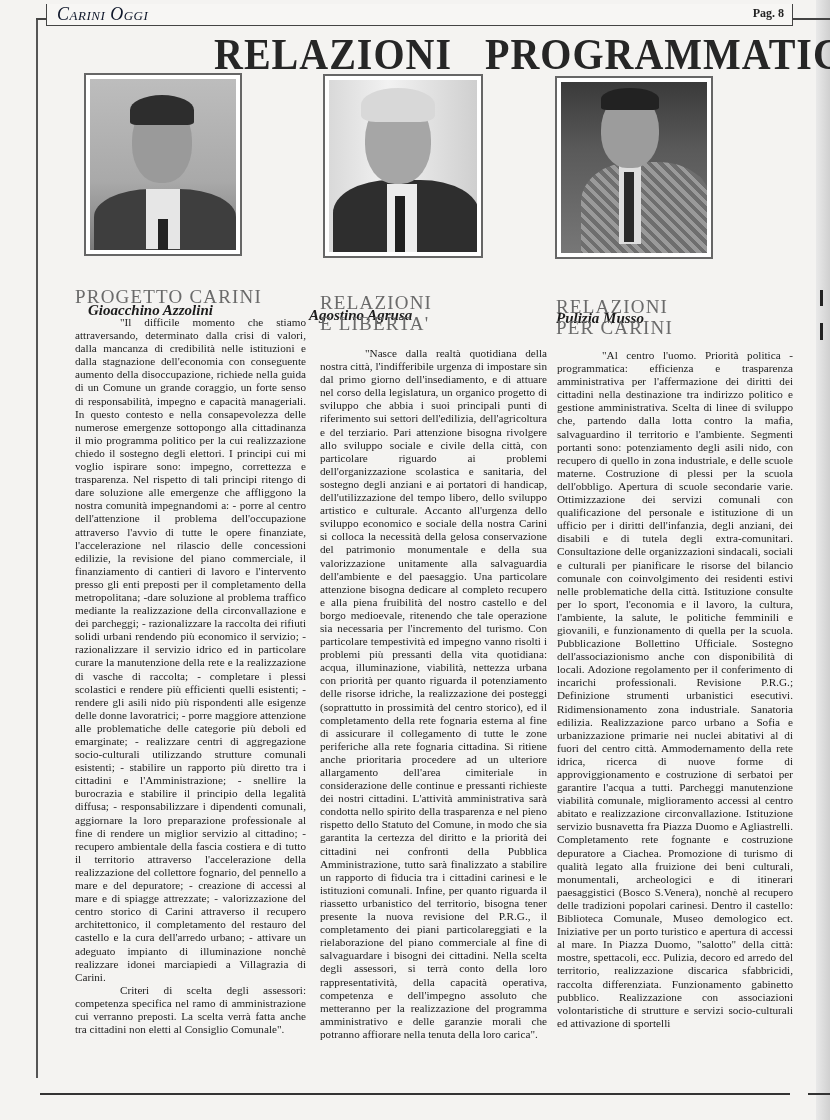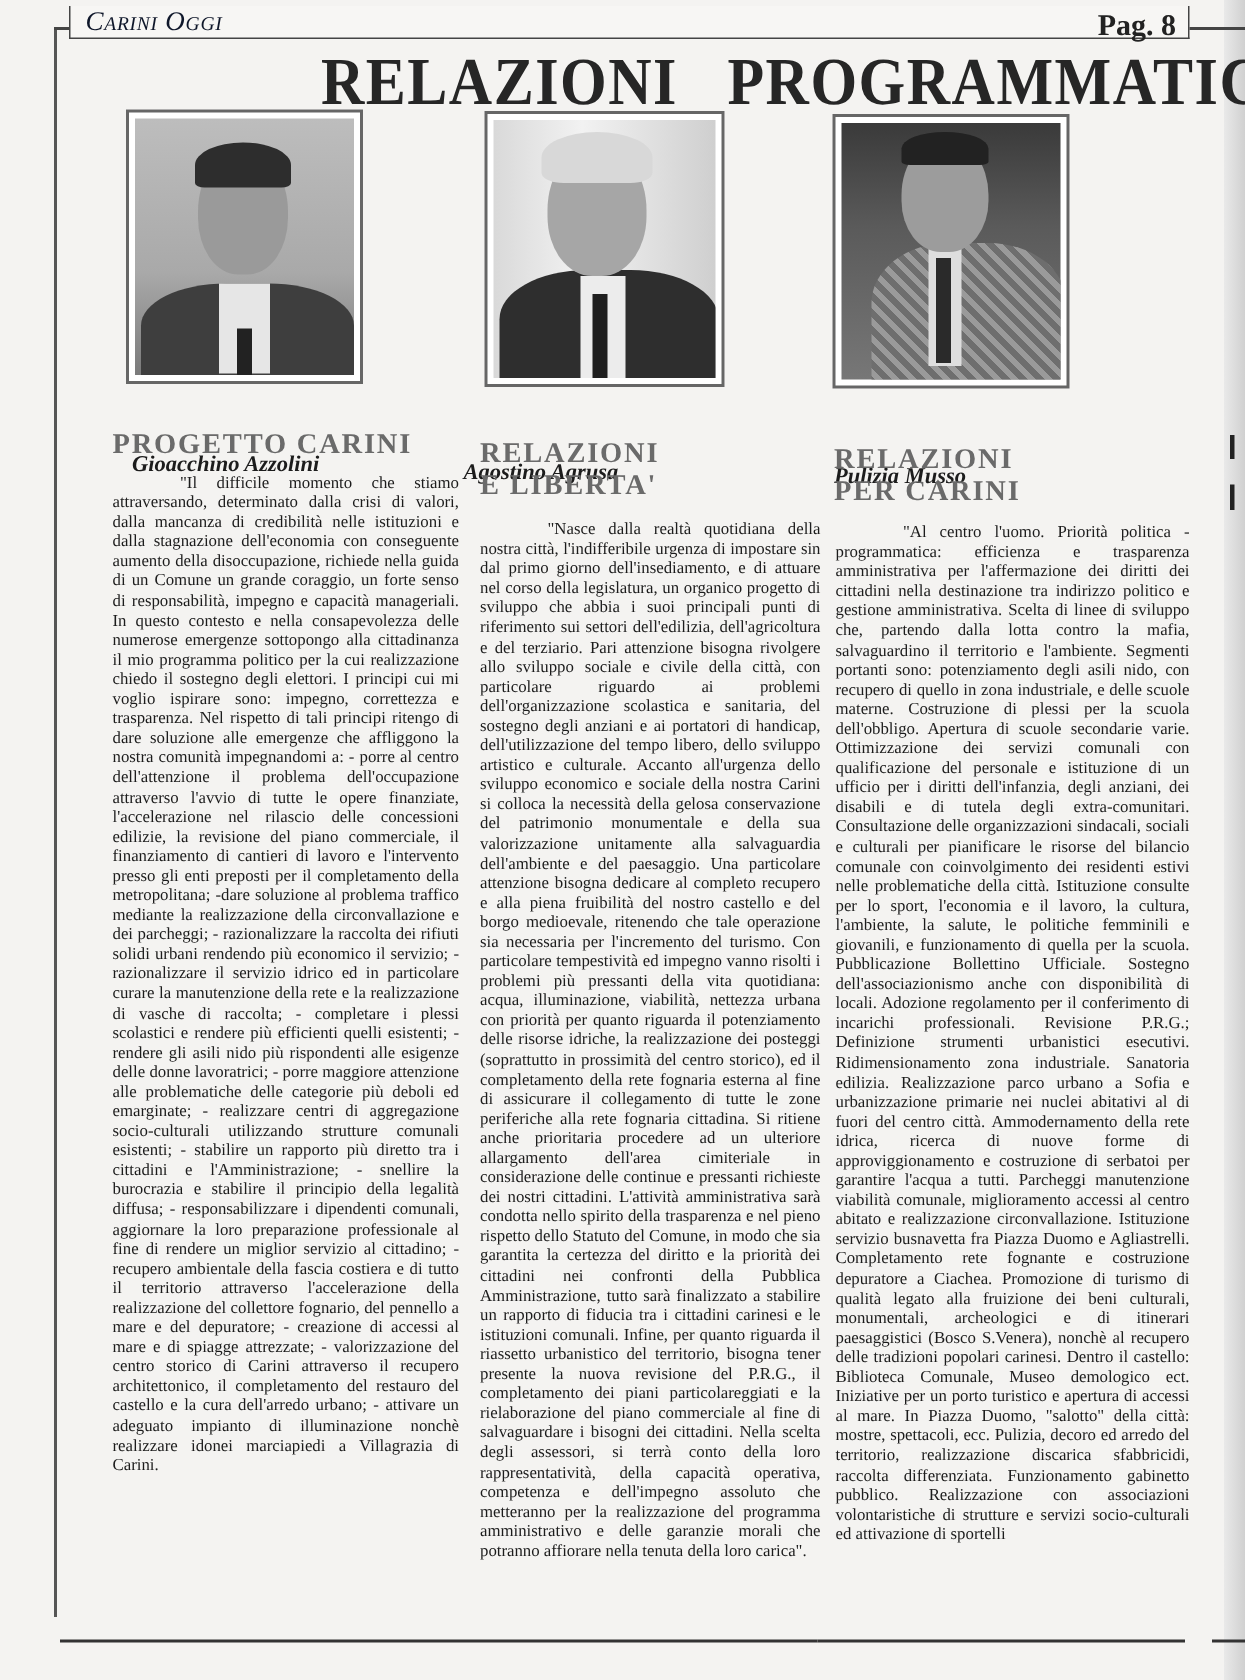--- a/index.html
+++ b/index.html
@@ -11,39 +11,39 @@
   .header-bar {
     position:absolute; left:46px; top:4px; width:745px; height:21px;
     border:1.5px solid #444; border-top:none; background:#f7f6f4;
   }
   .header-line-right { position:absolute; left:792px; top:18px; width:38px; height:1.5px; background:#444; }
   .header-line-left { position:absolute; left:36px; top:18px; width:10px; height:1.5px; background:#444; }
   .masthead {
     position:absolute; left:10px; top:0px; font-style:italic; font-size:18px; letter-spacing:0.5px;
     font-variant:small-caps; color:#0f172a;
   }
-  .page-num { position:absolute; right:8px; top:2px; font-weight:bold; font-size:20px; color:#222; }
+  .page-num { position:absolute; right:8px; top:2px; font-weight:bold; font-size:12px; color:#222; }
   .main-title {
     position:absolute; left:214px; top:28px; white-space:nowrap;
     font-size:40px; font-weight:bold; letter-spacing:1px; color:#262626;
     transform:scaleY(1.12); transform-origin:top left; word-spacing:22px;
   }
   .photo {
     position:absolute; border:2px solid #666; background:#fff; padding:4px; box-sizing:border-box;
   }
   .photo-inner { width:100%; height:100%; position:relative; overflow:hidden; }
   .p1 .photo-inner { background:linear-gradient(180deg,#bdbdbd 0%,#a9a9a9 60%,#7a7a7a 100%); }
   .p2 .photo-inner { background:linear-gradient(90deg,#d9d9d9 0%,#f2f2f2 40%,#cfcfcf 100%); }
   .p3 .photo-inner { background:linear-gradient(180deg,#3a3a3a 0%,#5a5a5a 40%,#777 100%); }
   .head { position:absolute; border-radius:50% 50% 45% 45%; }
   .body-shape { position:absolute; border-radius:40% 40% 0 0; }
   .tie { position:absolute; width:10px; }
   .author { position:absolute; font-style:italic; font-weight:bold; font-size:15px; color:#1c1c1c; white-space:nowrap;margin-top:39px; }
   .party {
-    position:absolute; font-weight:bold; font-size:19px; color:#6a6a6a; letter-spacing:1.2px; line-height:21px;
+    position:absolute; font-weight:normal; font-size:19px; color:#6a6a6a; letter-spacing:1.2px; line-height:21px;
   }
   .col {
     position:absolute; font-size:11.2px; line-height:13.1px; text-align:justify; color:#1c1c1c;
   }
   .col p { margin:0; text-indent:45px; }
   .rule { position:absolute; height:2px; background:#333; }
   .edge-mark { position:absolute; width:3px; background:#222; }
   .right-shadow { position:absolute; right:0; top:0; width:14px; height:1120px; background:linear-gradient(90deg,#e9e9e9,#d0d0d0); }
 </style>
 </head>
@@ -90,20 +90,21 @@
     <div class="head" style="left:40px; top:6px; width:58px; height:22px; background:#222; border-radius:50% 50% 10% 10%;"></div>
   </div>
 </div>
 
 <div class="author" style="left:88px; top:263px;">Gioacchino Azzolini</div>
 <div class="party" style="left:75px; top:286px;">
   <div>PROGETTO CARINI</div>
 </div>
 <div class="col" style="left:75px; top:316px; width:231px;">
   <p>"Il difficile momento che stiamo attraversando, determinato dalla crisi di valori, dalla mancanza di credibilità nelle istituzioni e dalla stagnazione dell'economia con conseguente aumento della disoccupazione, richiede nella guida di un Comune un grande coraggio, un forte senso di responsabilità, impegno e capacità manageriali. In questo contesto e nella consapevolezza delle numerose emergenze sottopongo alla cittadinanza il mio programma politico per la cui realizzazione chiedo il sostegno degli elettori. I principi cui mi voglio ispirare sono: impegno, correttezza e trasparenza. Nel rispetto di tali principi ritengo di dare soluzione alle emergenze che affliggono la nostra comunità impegnandomi a: - porre al centro dell'attenzione il problema dell'occupazione attraverso l'avvio di tutte le opere finanziate, l'accelerazione nel rilascio delle concessioni edilizie, la revisione del piano commerciale, il finanziamento di cantieri di lavoro e l'intervento presso gli enti preposti per il completamento della metropolitana; -dare soluzione al problema traffico mediante la realizzazione della circonvallazione e dei parcheggi; - razionalizzare la raccolta dei rifiuti solidi urbani rendendo più economico il servizio; - razionalizzare il servizio idrico ed in particolare curare la manutenzione della rete e la realizzazione di vasche di raccolta; - completare i plessi scolastici e rendere più efficienti quelli esistenti; - rendere gli asili nido più rispondenti alle esigenze delle donne lavoratrici; - porre maggiore attenzione alle problematiche delle categorie più deboli ed emarginate; - realizzare centri di aggregazione socio-culturali utilizzando strutture comunali esistenti; - stabilire un rapporto più diretto tra i cittadini e l'Amministrazione; - snellire la burocrazia e stabilire il principio della legalità diffusa; - responsabilizzare i dipendenti comunali, aggiornare la loro preparazione professionale al fine di rendere un miglior servizio al cittadino; - recupero ambientale della fascia costiera e di tutto il territorio attraverso l'accelerazione della realizzazione del collettore fognario, del pennello a mare e del depuratore; - creazione di accessi al mare e di spiagge attrezzate; - valorizzazione del centro storico di Carini attraverso il recupero architettonico, il completamento del restauro del castello e la cura dell'arredo urbano; - attivare un adeguato impianto di illuminazione nonchè realizzare idonei marciapiedi a Villagrazia di Carini.</p>
+  <p>Criteri di scelta degli assessori: competenza specifica nel ramo di amministrazione cui verranno preposti. La scelta verrà fatta anche tra cittadini non eletti al Consiglio Comunale".</p>
 </div>
 
 <div class="author" style="left:309px; top:268px;">Agostino Agrusa</div>
 <div class="party" style="left:320px; top:292px;">
   <div>RELAZIONI</div>
   <div>E LIBERTA'</div>
 </div>
 <div class="col" style="left:320px; top:347px; width:227px;">
   <p>"Nasce dalla realtà quotidiana della nostra città, l'indifferibile urgenza di impostare sin dal primo giorno dell'insediamento, e di attuare nel corso della legislatura, un organico progetto di sviluppo che abbia i suoi principali punti di riferimento sui settori dell'edilizia, dell'agricoltura e del terziario. Pari attenzione bisogna rivolgere allo sviluppo sociale e civile della città, con particolare riguardo ai problemi dell'organizzazione scolastica e sanitaria, del sostegno degli anziani e ai portatori di handicap, dell'utilizzazione del tempo libero, dello sviluppo artistico e culturale. Accanto all'urgenza dello sviluppo economico e sociale della nostra Carini si colloca la necessità della gelosa conservazione del patrimonio monumentale e della sua valorizzazione unitamente alla salvaguardia dell'ambiente e del paesaggio. Una particolare attenzione bisogna dedicare al completo recupero e alla piena fruibilità del nostro castello e del borgo medioevale, ritenendo che tale operazione sia necessaria per l'incremento del turismo. Con particolare tempestività ed impegno vanno risolti i problemi più pressanti della vita quotidiana: acqua, illuminazione, viabilità, nettezza urbana con priorità per quanto riguarda il potenziamento delle risorse idriche, la realizzazione dei posteggi (soprattutto in prossimità del centro storico), ed il completamento della rete fognaria esterna al fine di assicurare il collegamento di tutte le zone periferiche alla rete fognaria cittadina. Si ritiene anche prioritaria procedere ad un ulteriore allargamento dell'area cimiteriale in considerazione delle continue e pressanti richieste dei nostri cittadini. L'attività amministrativa sarà condotta nello spirito della trasparenza e nel pieno rispetto dello Statuto del Comune, in modo che sia garantita la certezza del diritto e la priorità dei cittadini nei confronti della Pubblica Amministrazione, tutto sarà finalizzato a stabilire un rapporto di fiducia tra i cittadini carinesi e le istituzioni comunali. Infine, per quanto riguarda il riassetto urbanistico del territorio, bisogna tener presente la nuova revisione del P.R.G., il completamento dei piani particolareggiati e la rielaborazione del piano commerciale al fine di salvaguardare i bisogni dei cittadini. Nella scelta degli assessori, si terrà conto della loro rappresentatività, della capacità operativa, competenza e dell'impegno assoluto che metteranno per la realizzazione del programma amministrativo e delle garanzie morali che potranno affiorare nella tenuta della loro carica".</p>
 </div>

